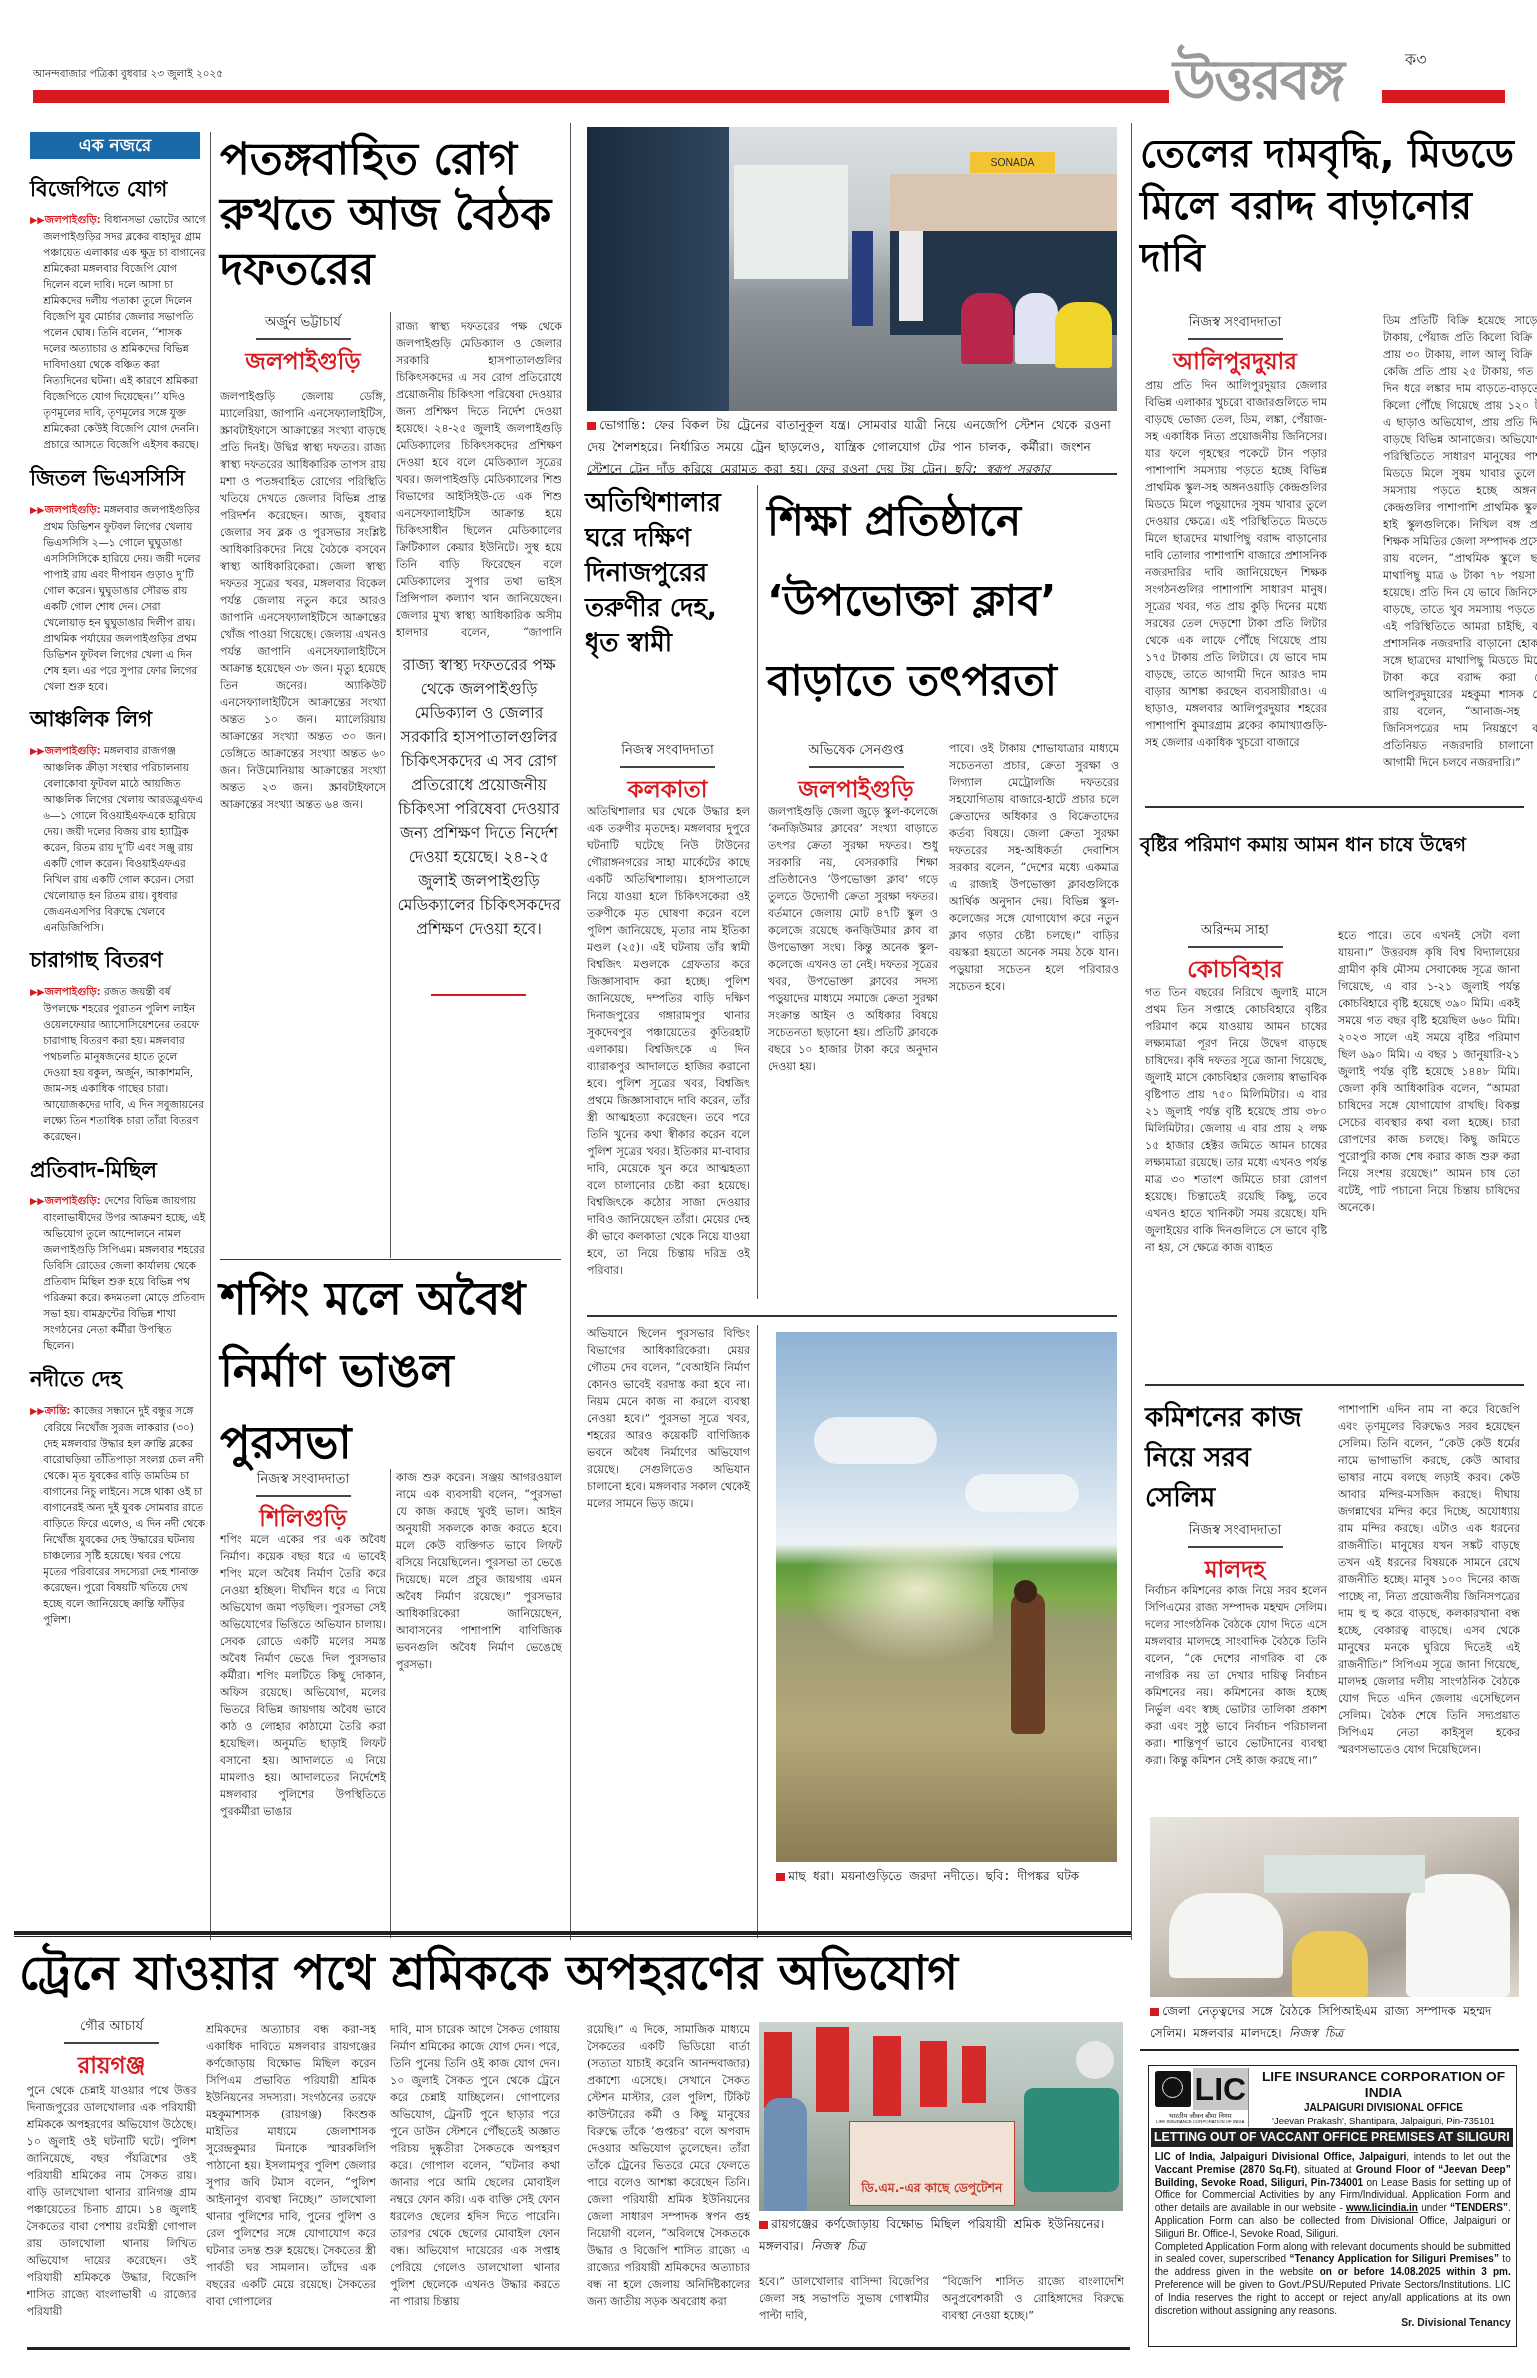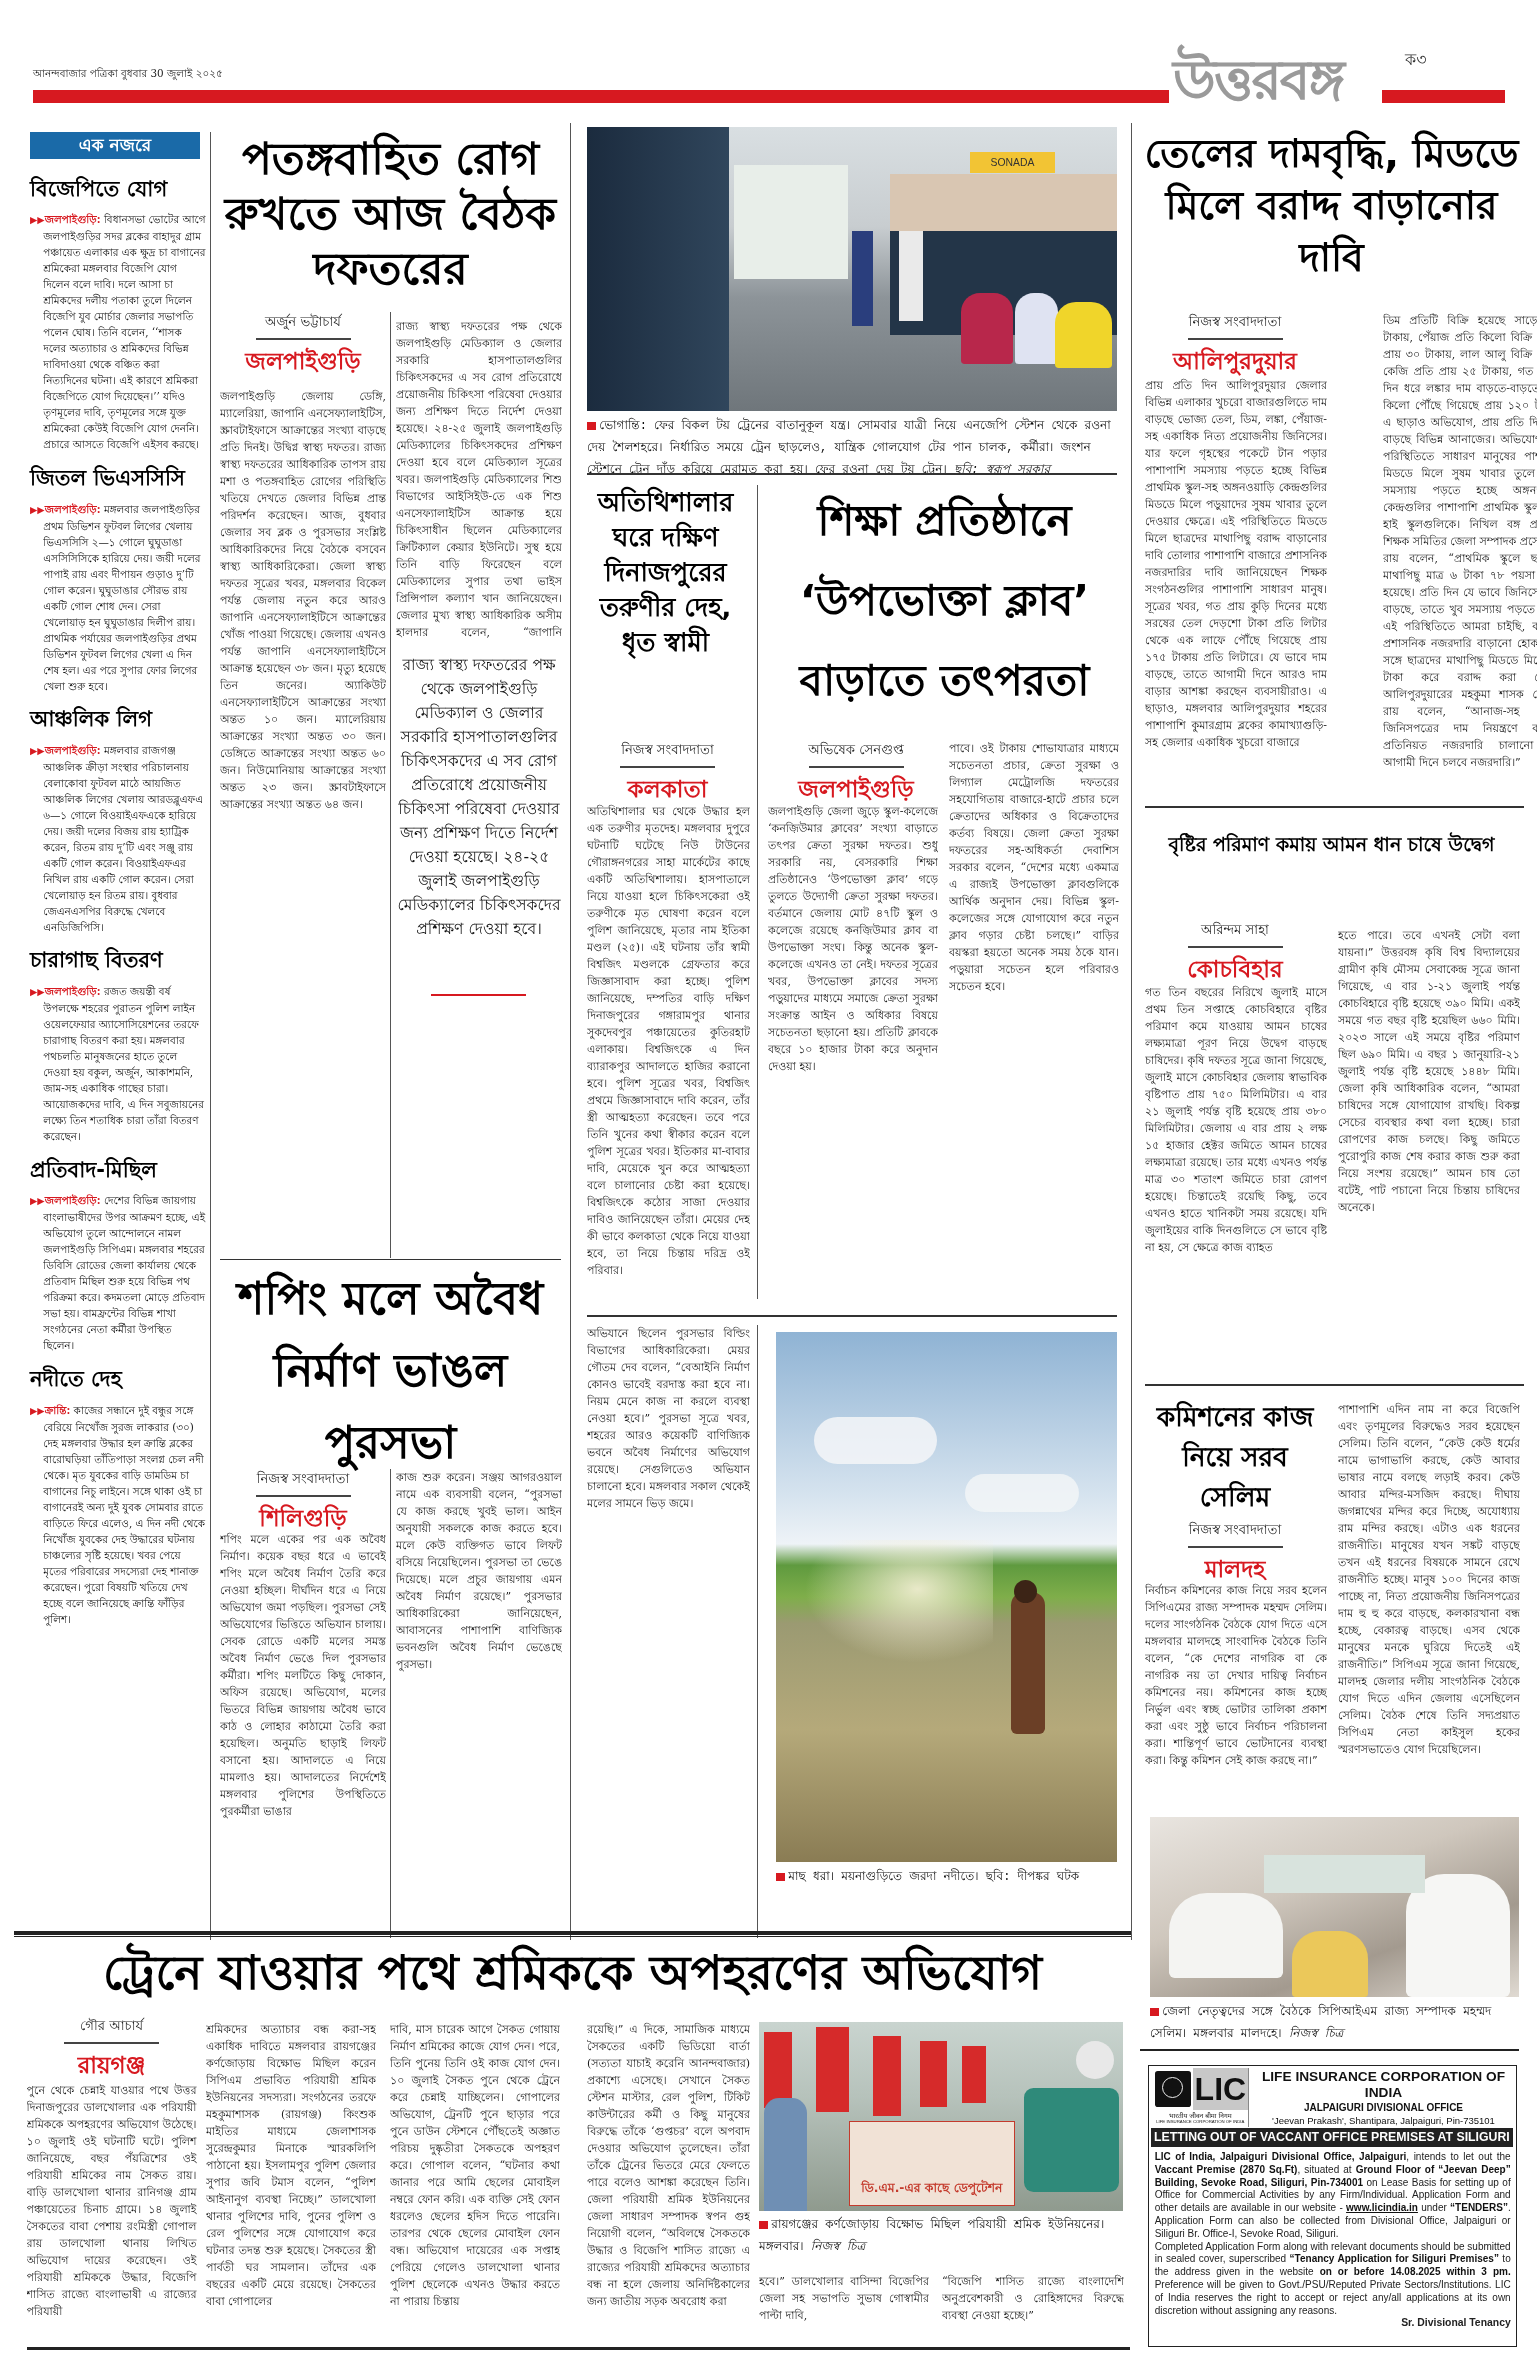--- a/index.html
+++ b/index.html
@@ -8,42 +8,42 @@
 .abs{position:absolute}
 .masthead-left{left:33px;top:66px;font-size:10.4px;font-family:"DejaVu Serif",serif;color:#222}
 .redbar{left:33px;top:90px;height:13.2px;background:#d71920}
 .section-title{left:1173px;top:38px;font-size:55px;color:#9a9a9a;font-family:"DejaVu Serif",serif;font-weight:bold;letter-spacing:-1.9px}
 .pageno{left:1405px;top:47px;font-size:16px;color:#333;font-family:"DejaVu Serif",serif}
 .vrule{width:0.9px;background:#555}
 .hrule{height:1.9px;background:#333}
 .col-text{font-size:11px;line-height:17px;text-align:justify;font-family:"DejaVu Serif",serif;color:#1a1a1a}
 .col-text p{text-indent:17px}
 .col-text p.noindent{text-indent:0}
-.headline{font-family:"DejaVu Sans",sans-serif;font-weight:bold;color:#000;text-align:center;line-height:1.15}
+.headline{font-family:"DejaVu Sans",sans-serif;font-weight:bold;color:#000;text-align:left;line-height:1.15}
 .byline{font-size:13.2px;text-align:center;font-family:"DejaVu Serif",serif;color:#222}
 .byline-rule{height:1.9px;background:#444;margin:3.8px auto 3.8px;width:95px}
 .dateline{font-size:23px;font-weight:bold;color:#d71920;text-align:center;font-family:"DejaVu Sans",sans-serif}
 .caption{font-size:12px;line-height:22px;font-family:Liberation Mono, monospace;color:#111}
 .caption .sq{display:inline-block;width:8.5px;height:8.5px;background:#d71920;margin-right:3.8px;vertical-align:middle}
 .caption em{font-style:italic}
 .sidebar-head{left:30px;top:132px;width:170px;height:26.5px;background:#1a6aa8;color:#fff;font-size:17px;font-weight:bold;text-align:center;line-height:26.5px}
 .brief h3{font-size:21px;font-weight:bold;font-family:"DejaVu Sans",sans-serif;margin:9.5px 0 3.8px;color:#000}
 .brief .body{font-size:10.4px;line-height:16px;font-family:"DejaVu Serif",serif;padding-left:13.2px}
 .brief .tag{color:#d71920;font-weight:bold;margin-left:-13.2px}
 .brief .arrow{color:#d71920;font-size:9.5px}
 .photo{overflow:hidden}
 .pull-quote{font-size:15.6px;line-height:24px;text-align:center;font-family:"DejaVu Sans",sans-serif;color:#111}
 .ad-box{border:1.9px solid #222}
 .ad-text{font-family:"Liberation Sans",sans-serif;font-size:10px;line-height:12.8px;text-align:justify;color:#222}
 .ad-text b{color:#111}
 </style>
 </head>
 <body>
 
-<div class="abs masthead-left">আনন্দবাজার পত্রিকা বুধবার 30 জুলাই ২০২৫</div>
+<div class="abs masthead-left">আনন্দবাজার পত্রিকা বুধবার ২৩ জুলাই ২০২৫</div>
 <div class="abs redbar" style="width:1136px"></div>
 <div class="abs section-title">উত্তরবঙ্গ</div>
 <div class="abs redbar" style="left:1382px;width:123px"></div>
 <div class="abs pageno">ক৩</div>
 
 <div class="abs sidebar-head">এক নজরে</div>
 <div class="abs vrule" style="left:210px;top:132px;height:1808px"></div>
 <div class="abs" style="left:30px;top:163px;width:176px">
   <div class="brief">
     <h3>বিজেপিতে যোগ</h3>

